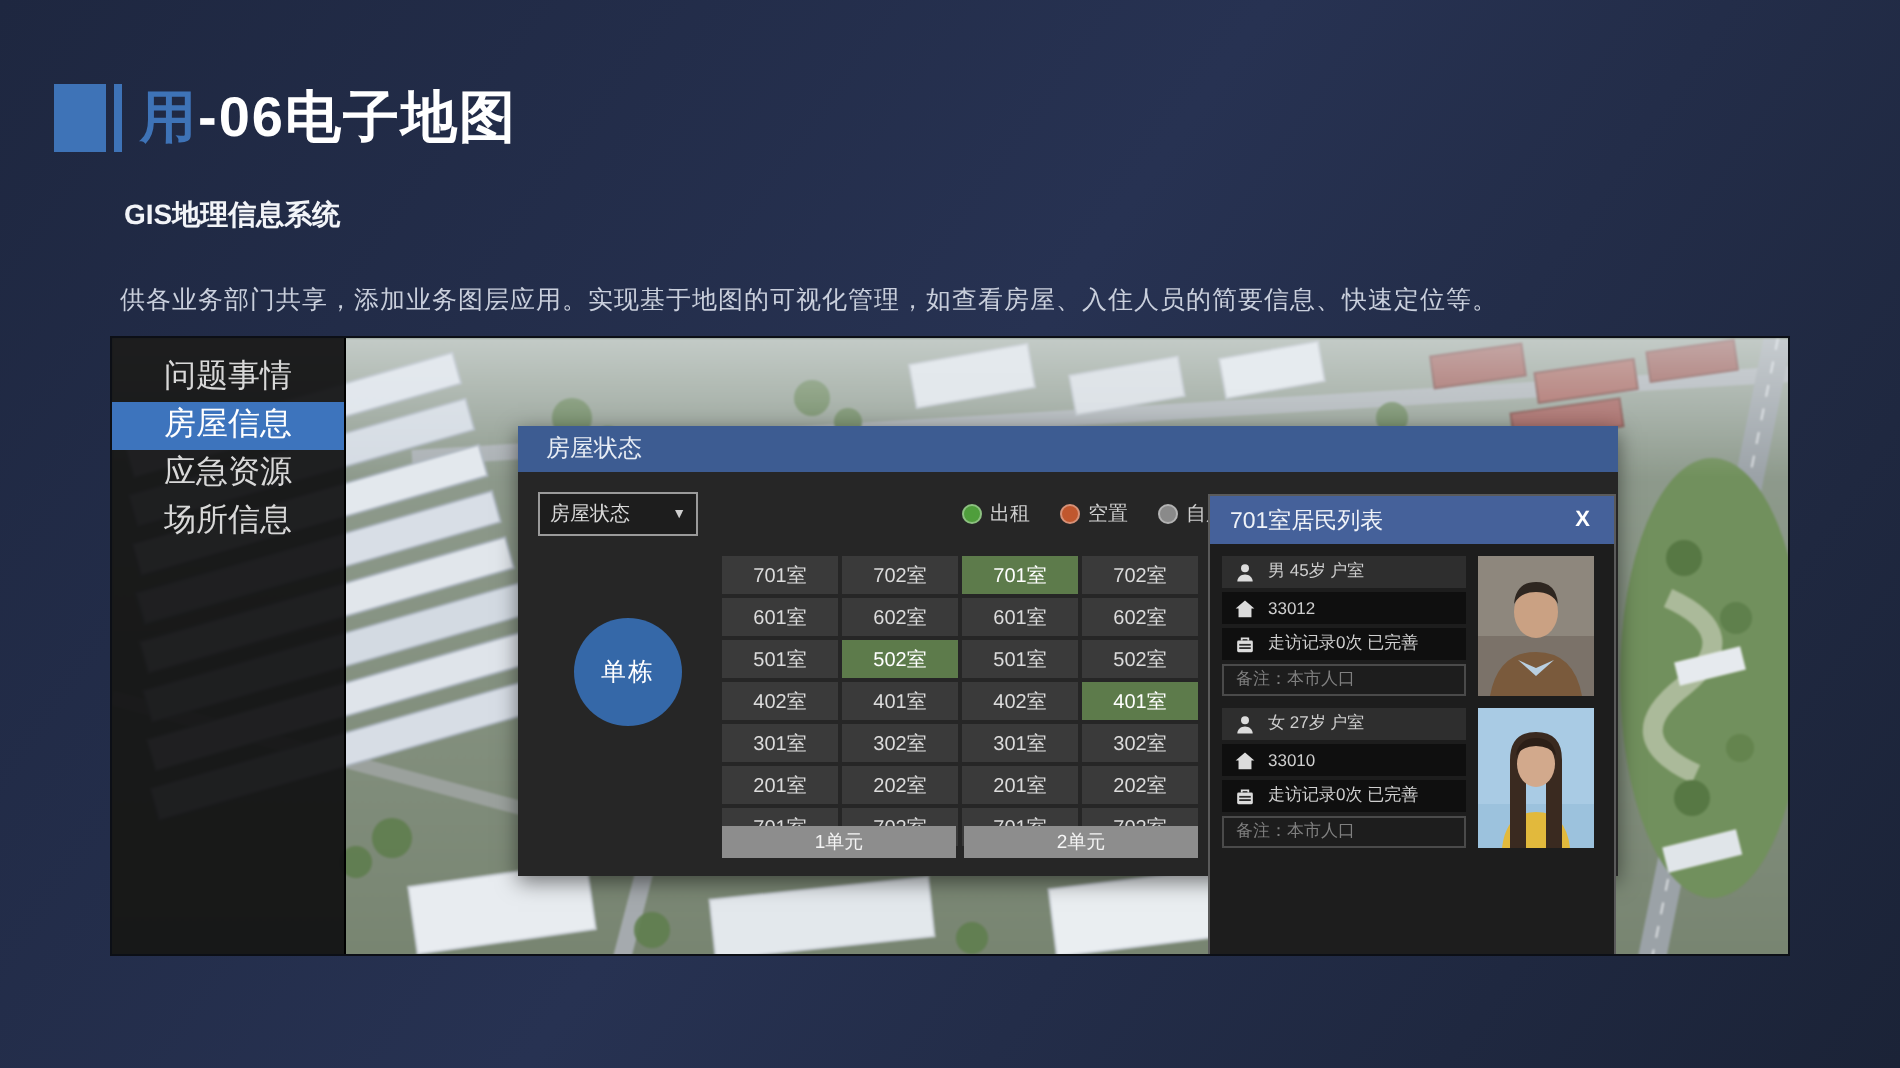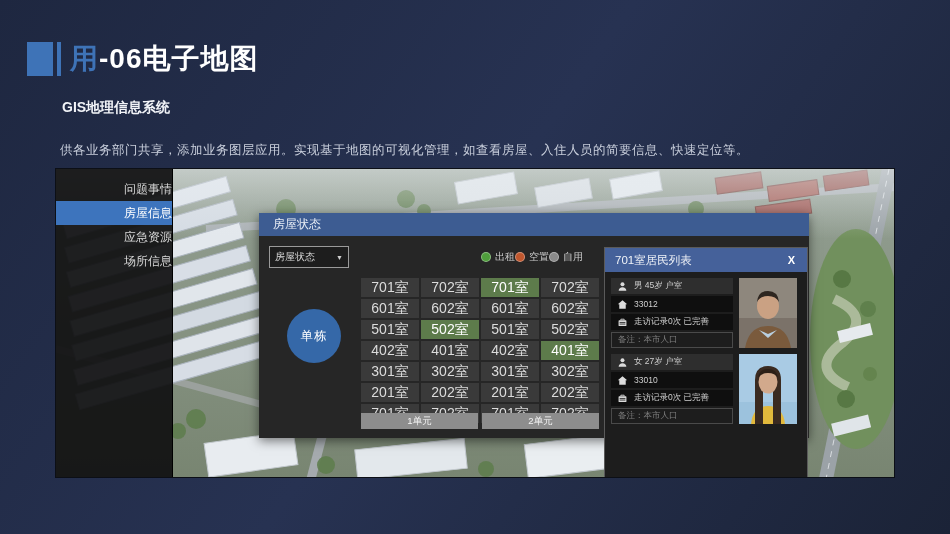--- a/index.html
+++ b/index.html
@@ -18,45 +18,45 @@
   .desc{position:absolute;left:60px;top:142px;font-size:12.5px;color:#c9cfdc;letter-spacing:.5px;}
 
   
   .app{position:absolute;left:55px;top:168px;width:840px;height:310px;background:#6f7d6a;
        border:1px solid #0c0f16;box-sizing:border-box;overflow:hidden;}
   .app svg.mapbg{position:absolute;left:0;top:0;filter:blur(.5px) saturate(.9);}
 
   
   .side{position:absolute;left:0;top:0;width:117px;height:100%;background:rgba(16,16,17,.93);
         border-right:1px solid #000;padding-top:8px;box-sizing:border-box;}
-  .side-item{height:24px;line-height:24px;text-align:right;color:#d8d8d8;font-size:12px;cursor:default;}
+  .side-item{height:24px;line-height:24px;text-align:center;color:#d8d8d8;font-size:16px;cursor:default;}
   .side-item.active{background:#3d74bd;color:#fff;}
 
   
   .panel{position:absolute;left:203px;top:44px;width:550px;height:225px;background:#262626;
          box-shadow:0 3px 10px rgba(0,0,0,.5);}
   .panel-hd{height:23px;line-height:23px;background:#3d5c92;color:#e8edf5;font-size:12px;padding-left:14px;}
   .panel-bd{position:relative;height:202px;}
 
   .dropdown{position:absolute;left:10px;top:10px;width:68px;height:20px;border:1px solid #9a9a9a;
             background:#1d1d1d;color:#d8d8d8;font-size:10px;display:flex;align-items:center;
             padding:0 5px;justify-content:space-between;cursor:default;}
   .dropdown .caret{font-size:7px;color:#cfcfcf;}
 
-  .legend{position:absolute;left:222px;top:14px;display:flex;gap:0;align-items:center;}
+  .legend{position:absolute;left:222px;top:14px;display:flex;gap:15px;align-items:center;}
   .lg-item{display:flex;align-items:center;gap:4px;font-size:10px;color:#cfcfcf;}
   .lg-dot{width:8px;height:8px;border-radius:50%;border:1px solid rgba(255,255,255,.35);}
 
   .bigcircle{position:absolute;left:28px;top:73px;width:54px;height:54px;border-radius:50%;
              background:#3568a8;color:#fff;font-size:12.5px;display:flex;align-items:center;
              justify-content:center;letter-spacing:1px;}
 
   .grid{position:absolute;left:102px;top:42px;display:grid;grid-template-columns:repeat(4,58px);
         grid-auto-rows:19px;gap:2px;}
-  .cell{background:#3a3a3a;color:#dcdcdc;font-size:14px;display:flex;align-items:center;
+  .cell{background:#3a3a3a;color:#dcdcdc;font-size:10px;display:flex;align-items:center;
         justify-content:center;cursor:default;text-align:center;}
   .cell.rent{background:#5d7b4b;color:#fff;}
   .units{position:absolute;left:102px;top:177px;width:238px;display:flex;gap:4px;}
   .unit{flex:1;height:16px;background:#8d8d8d;color:#f4f4f4;font-size:9.5px;display:flex;
         align-items:center;justify-content:center;}
 
   
   .res{position:absolute;left:345px;top:11px;width:204px;height:240px;background:#1d1d1d;
        border:1px solid #5a5a5a;box-sizing:border-box;}
   .res-hd{height:24px;background:#45619a;color:#f0f3f8;font-size:11.5px;display:flex;

